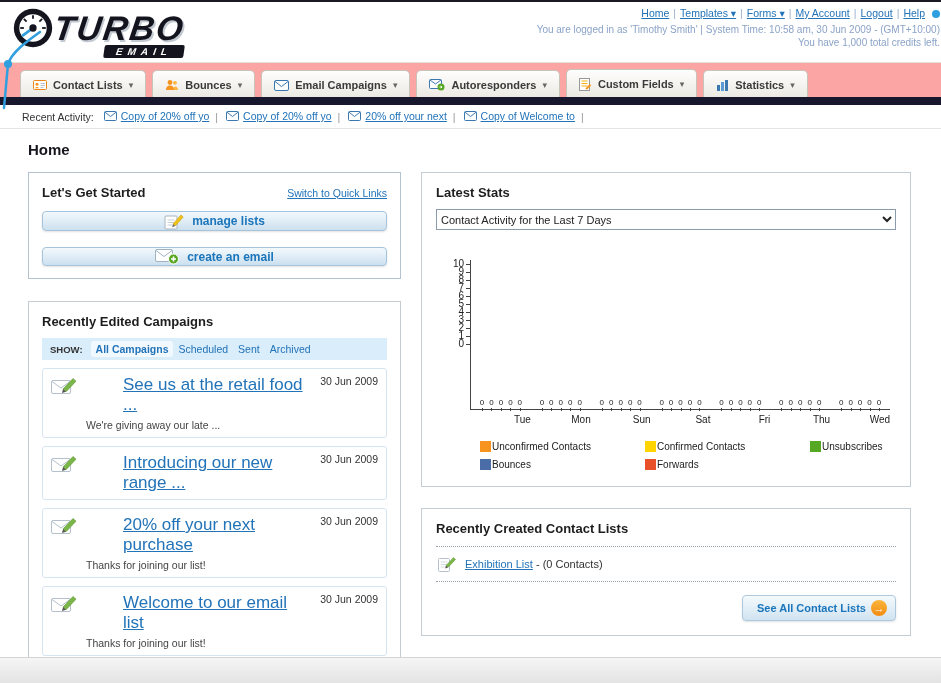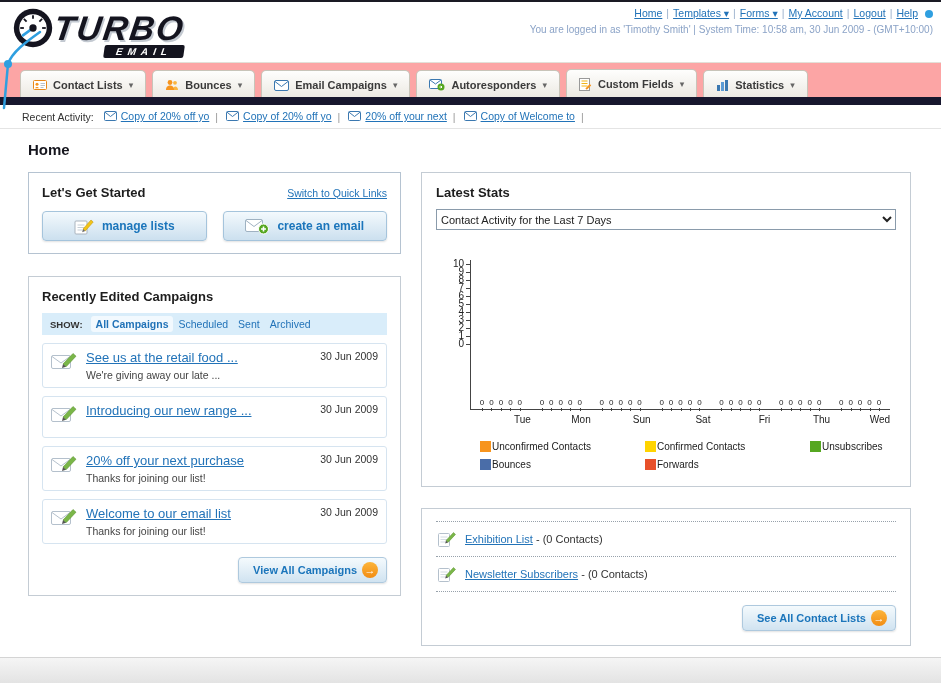--- a/index.html
+++ b/index.html
@@ -26,21 +26,21 @@
     text-shadow: 2px 2px 0 #c3c9d1;
   }
   .logo-email {
     position: absolute; left: 92px; top: 40px;
     background: #14141f; color: #fff;
     font-size: 10px; font-weight: bold; font-style: italic; letter-spacing: 5px;
     padding: 1px 12px; border-radius: 2px; transform: skewX(-8deg);
   }
   .needle-svg { position: absolute; left: 0; top: 0; z-index: 6; pointer-events: none; }
 
-  .top-right { position: absolute; right: 8px; top: 5px; text-align: right; }
+  .top-right { position: absolute; right: 1px; top: 5px; text-align: right; }
   .nav-links { font-size: 10.5px; }
   .nav-links a { margin: 0 2px; }
   .nav-links .sep { color: #9ab0cc; margin: 0 2px; }
   .blue-dot { display: inline-block; width: 8px; height: 8px; border-radius: 50%;
     background: #2f9fe0; margin-left: 5px; vertical-align: middle; }
   .login-info { color: #8ba3c7; font-size: 10px; margin-top: 5px; }
   .credits-info { color: #8ba3c7; font-size: 10px; margin-top: 2px; }
 
   
   .tabbar {
@@ -77,21 +77,21 @@
   .col-left { width: 373px; flex: none; }
   .col-right { flex: 1; min-width: 0; }
 
   .panel { background: #fff; border: 1px solid #c4ccd4; padding: 12px 13px; }
   .panel-title { font-size: 13px; font-weight: bold; color: #1d1d1d; display: block; }
 
   
   .get-started { margin-bottom: 22px; border-color: #b5c3d1; }
   .gs-header { display: flex; justify-content: space-between; align-items: center; }
   .gs-header a { font-size: 10.5px; }
-  .gs-buttons { display: flex; gap: 16px; margin-top: 11px; }
+  .gs-buttons { display: flex; gap: 16px; margin-top: 11px; flex-direction: column; }
   .btn-blue {
     flex: 1; display: inline-flex; align-items: center; justify-content: center; gap: 8px;
     height: 30px; border: 1px solid #a5c4dc; border-radius: 4px;
     background: linear-gradient(#f3f9fd, #cce0ef);
     box-shadow: 0 1px 2px rgba(0,0,0,.12);
     color: #1b75bb; font-weight: bold; font-size: 12px; cursor: pointer;
     font-family: inherit;
   }
 
   
@@ -103,21 +103,21 @@
   .show-label { font-size: 9.5px; font-weight: bold; color: #333; }
   .filter { text-decoration: none; padding: 2px 5px; }
   .filter.active { background: #f2f9fe; border-radius: 3px; font-weight: bold; }
   .camp-item {
     display: flex; align-items: flex-start;
     border: 1px solid #d6e4f0; border-radius: 3px;
     padding: 6px 8px; margin-top: 8px; min-height: 42px;
   }
   .camp-ico { margin-right: 9px; flex: none; margin-top: 2px; }
   .camp-text { flex: 1; min-width: 0; display: flex; flex-direction: column; }
-  .camp-text a { font-size: 13px; }
+  .camp-text a { font-size: 17px; margin-left: 37px; }
   .camp-sub { font-size: 10.5px; color: #444; margin-top: 4px; }
   .camp-date { font-size: 10.5px; color: #333; margin-left: 8px; white-space: nowrap; }
   .btn-row { text-align: right; margin-top: 13px; }
   .btn-action {
     display: inline-flex; align-items: center; gap: 5px;
     height: 26px; padding: 0 8px 0 14px;
     border: 1px solid #aec9de; border-radius: 4px;
     background: linear-gradient(#f4fafd, #d0e3f1);
     box-shadow: 0 1px 2px rgba(0,0,0,.12);
     color: #1b75bb; font-weight: bold; font-size: 11px; cursor: pointer;
@@ -216,20 +216,21 @@
   </div>
   <span class="needle-svg">
     <svg width="70" height="115" viewBox="0 0 70 115">
         <path d="M40 30 C 26 40 12 50 8 62 L4 106" fill="none" stroke="#2f9fe0" stroke-width="2.5" stroke-linecap="round"></path>
         <circle cx="8" cy="62" r="4" fill="#2f9fe0"></circle>
       </svg>
   </span>
   <div class="top-right">
     <div class="nav-links" id="nav-links"><a href="#">Home</a><span class="sep">|</span><a href="#">Templates ▾</a><span class="sep">|</span><a href="#">Forms ▾</a><span class="sep">|</span><a href="#">My Account</a><span class="sep">|</span><a href="#">Logout</a><span class="sep">|</span><a href="#">Help</a><span class="blue-dot"></span></div>
     <div class="login-info">You are logged in as 'Timothy Smith' | System Time: 10:58 am, 30 Jun 2009 - (GMT+10:00)</div>
+    <div class="credits-info">You have 1,000 total credits left.</div>
   </div>
 </header>
 
 <nav class="tabbar" id="tabbar"><div class="tab">
       <span class="tab-icon">
         <svg width="14" height="12" viewBox="0 0 14 12">
           <rect x="0.5" y="1.5" width="13" height="9" rx="1" fill="#fff" stroke="#e8881b"></rect>
           <circle cx="4" cy="5.3" r="1.5" fill="#f7941d"></circle>
           <path d="M2.2 9.3 C2.4 7.6 5.6 7.6 5.8 9.3 Z" fill="#f7941d"></path>
           <line x1="7.5" y1="4.5" x2="12" y2="4.5" stroke="#b9c2cb"></line>
@@ -553,47 +554,35 @@
               </span>
               <span class="legend-item">
                 <span class="swatch" style="background:#e8502a;"></span>
                 <span>Forwards</span>
               </span>
             </div>
         </div>
       </section>
 
       <section class="panel lists-panel">
+        <span class="panel-title">Recently Created Contact Lists</span>
         <div class="list-items" id="list-items">
             <div class="list-item">
               <span style="display:inline-flex;">
                 <svg width="18" height="16" viewBox="0 0 18 16">
                   <rect x="0.5" y="2.5" width="11" height="13" rx="1" fill="#fff" stroke="#b4c0cc"></rect>
                   <line x1="2.5" y1="6" x2="9.5" y2="6" stroke="#d3dbe2"></line>
                   <line x1="2.5" y1="8.5" x2="9.5" y2="8.5" stroke="#d3dbe2"></line>
                   <line x1="2.5" y1="11" x2="7.5" y2="11" stroke="#d3dbe2"></line>
                   <path d="M8 9.5 L15.5 1.5 L17.5 3.4 L10 11.4 Z" fill="#7ab648" stroke="#5a9230" stroke-width="0.5"></path>
                   <path d="M8 9.5 L7.2 12.6 L10 11.4 Z" fill="#555"></path>
                 </svg>
               </span>
               <span><a href="#">Exhibition List</a> <span class="list-count">- (0 Contacts)</span></span>
             </div>
-            <div class="list-item">
-              <span style="display:inline-flex;">
-                <svg width="18" height="16" viewBox="0 0 18 16">
-                  <rect x="0.5" y="2.5" width="11" height="13" rx="1" fill="#fff" stroke="#b4c0cc"></rect>
-                  <line x1="2.5" y1="6" x2="9.5" y2="6" stroke="#d3dbe2"></line>
-                  <line x1="2.5" y1="8.5" x2="9.5" y2="8.5" stroke="#d3dbe2"></line>
-                  <line x1="2.5" y1="11" x2="7.5" y2="11" stroke="#d3dbe2"></line>
-                  <path d="M8 9.5 L15.5 1.5 L17.5 3.4 L10 11.4 Z" fill="#7ab648" stroke="#5a9230" stroke-width="0.5"></path>
-                  <path d="M8 9.5 L7.2 12.6 L10 11.4 Z" fill="#555"></path>
-                </svg>
-              </span>
-              <span><a href="#">Newsletter Subscribers</a> <span class="list-count">- (0 Contacts)</span></span>
-            </div>
           </div>
         <div class="btn-row">
           <button class="btn-action">
             <span>See All Contact Lists</span>
             <span class="arrow-circle"></span>
           </button>
         </div>
       </section>
     </div>
   </div>

